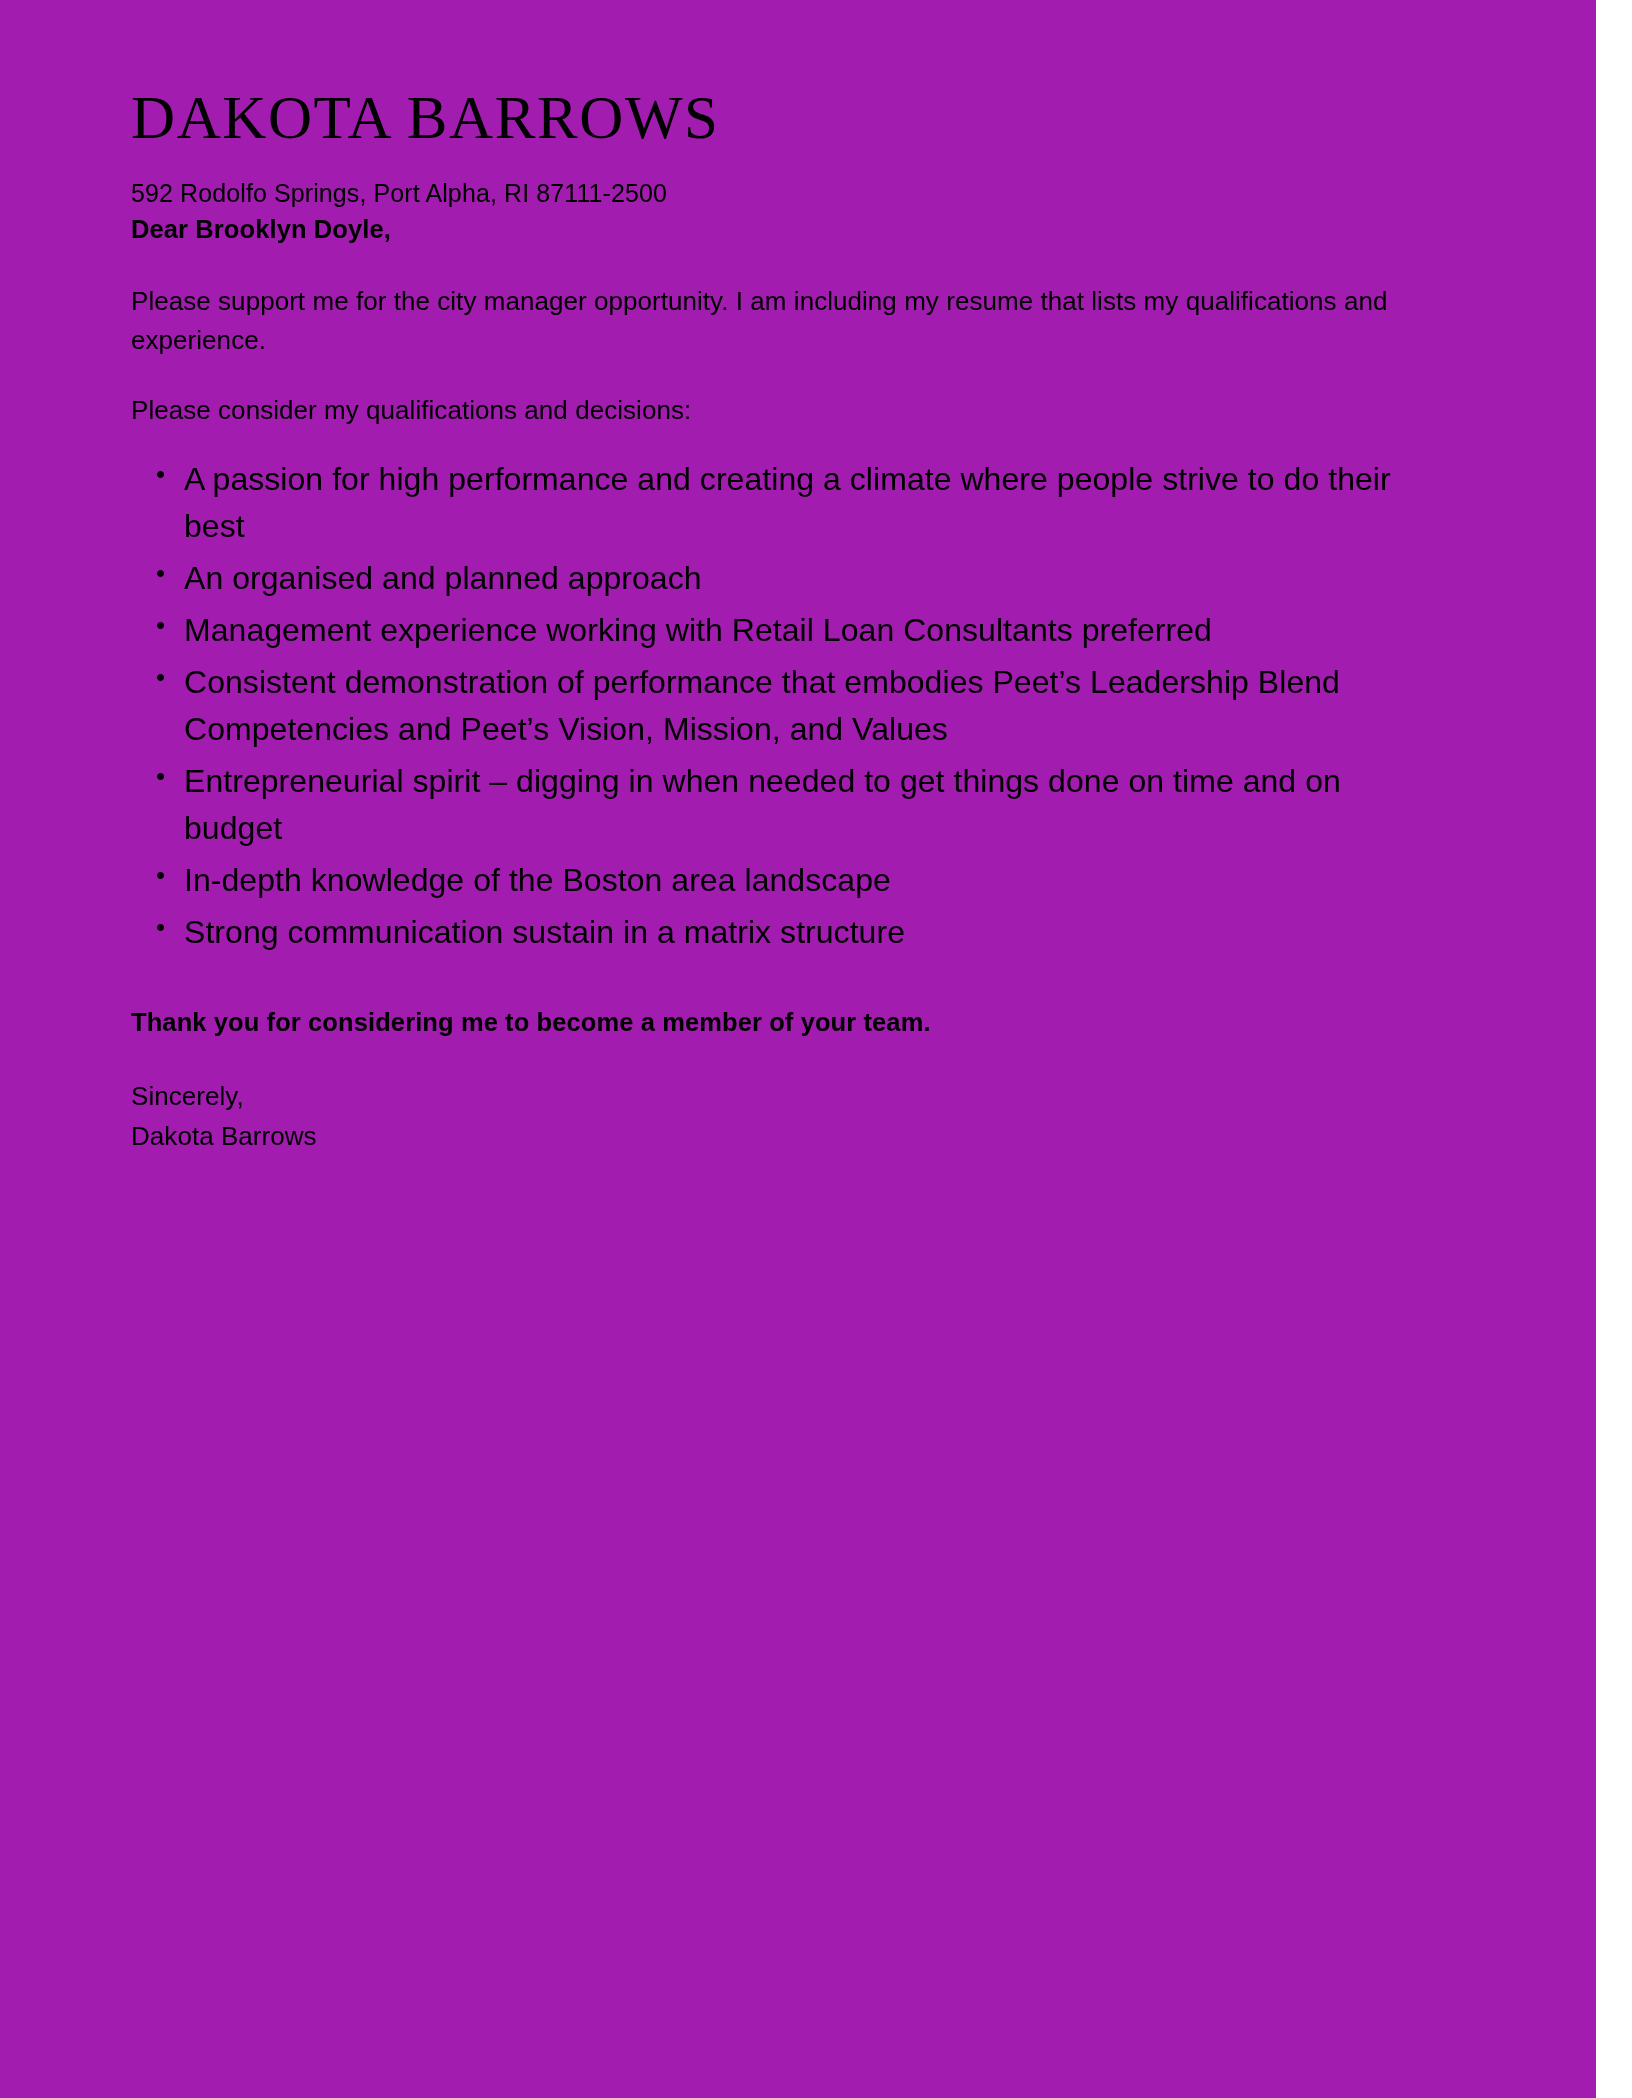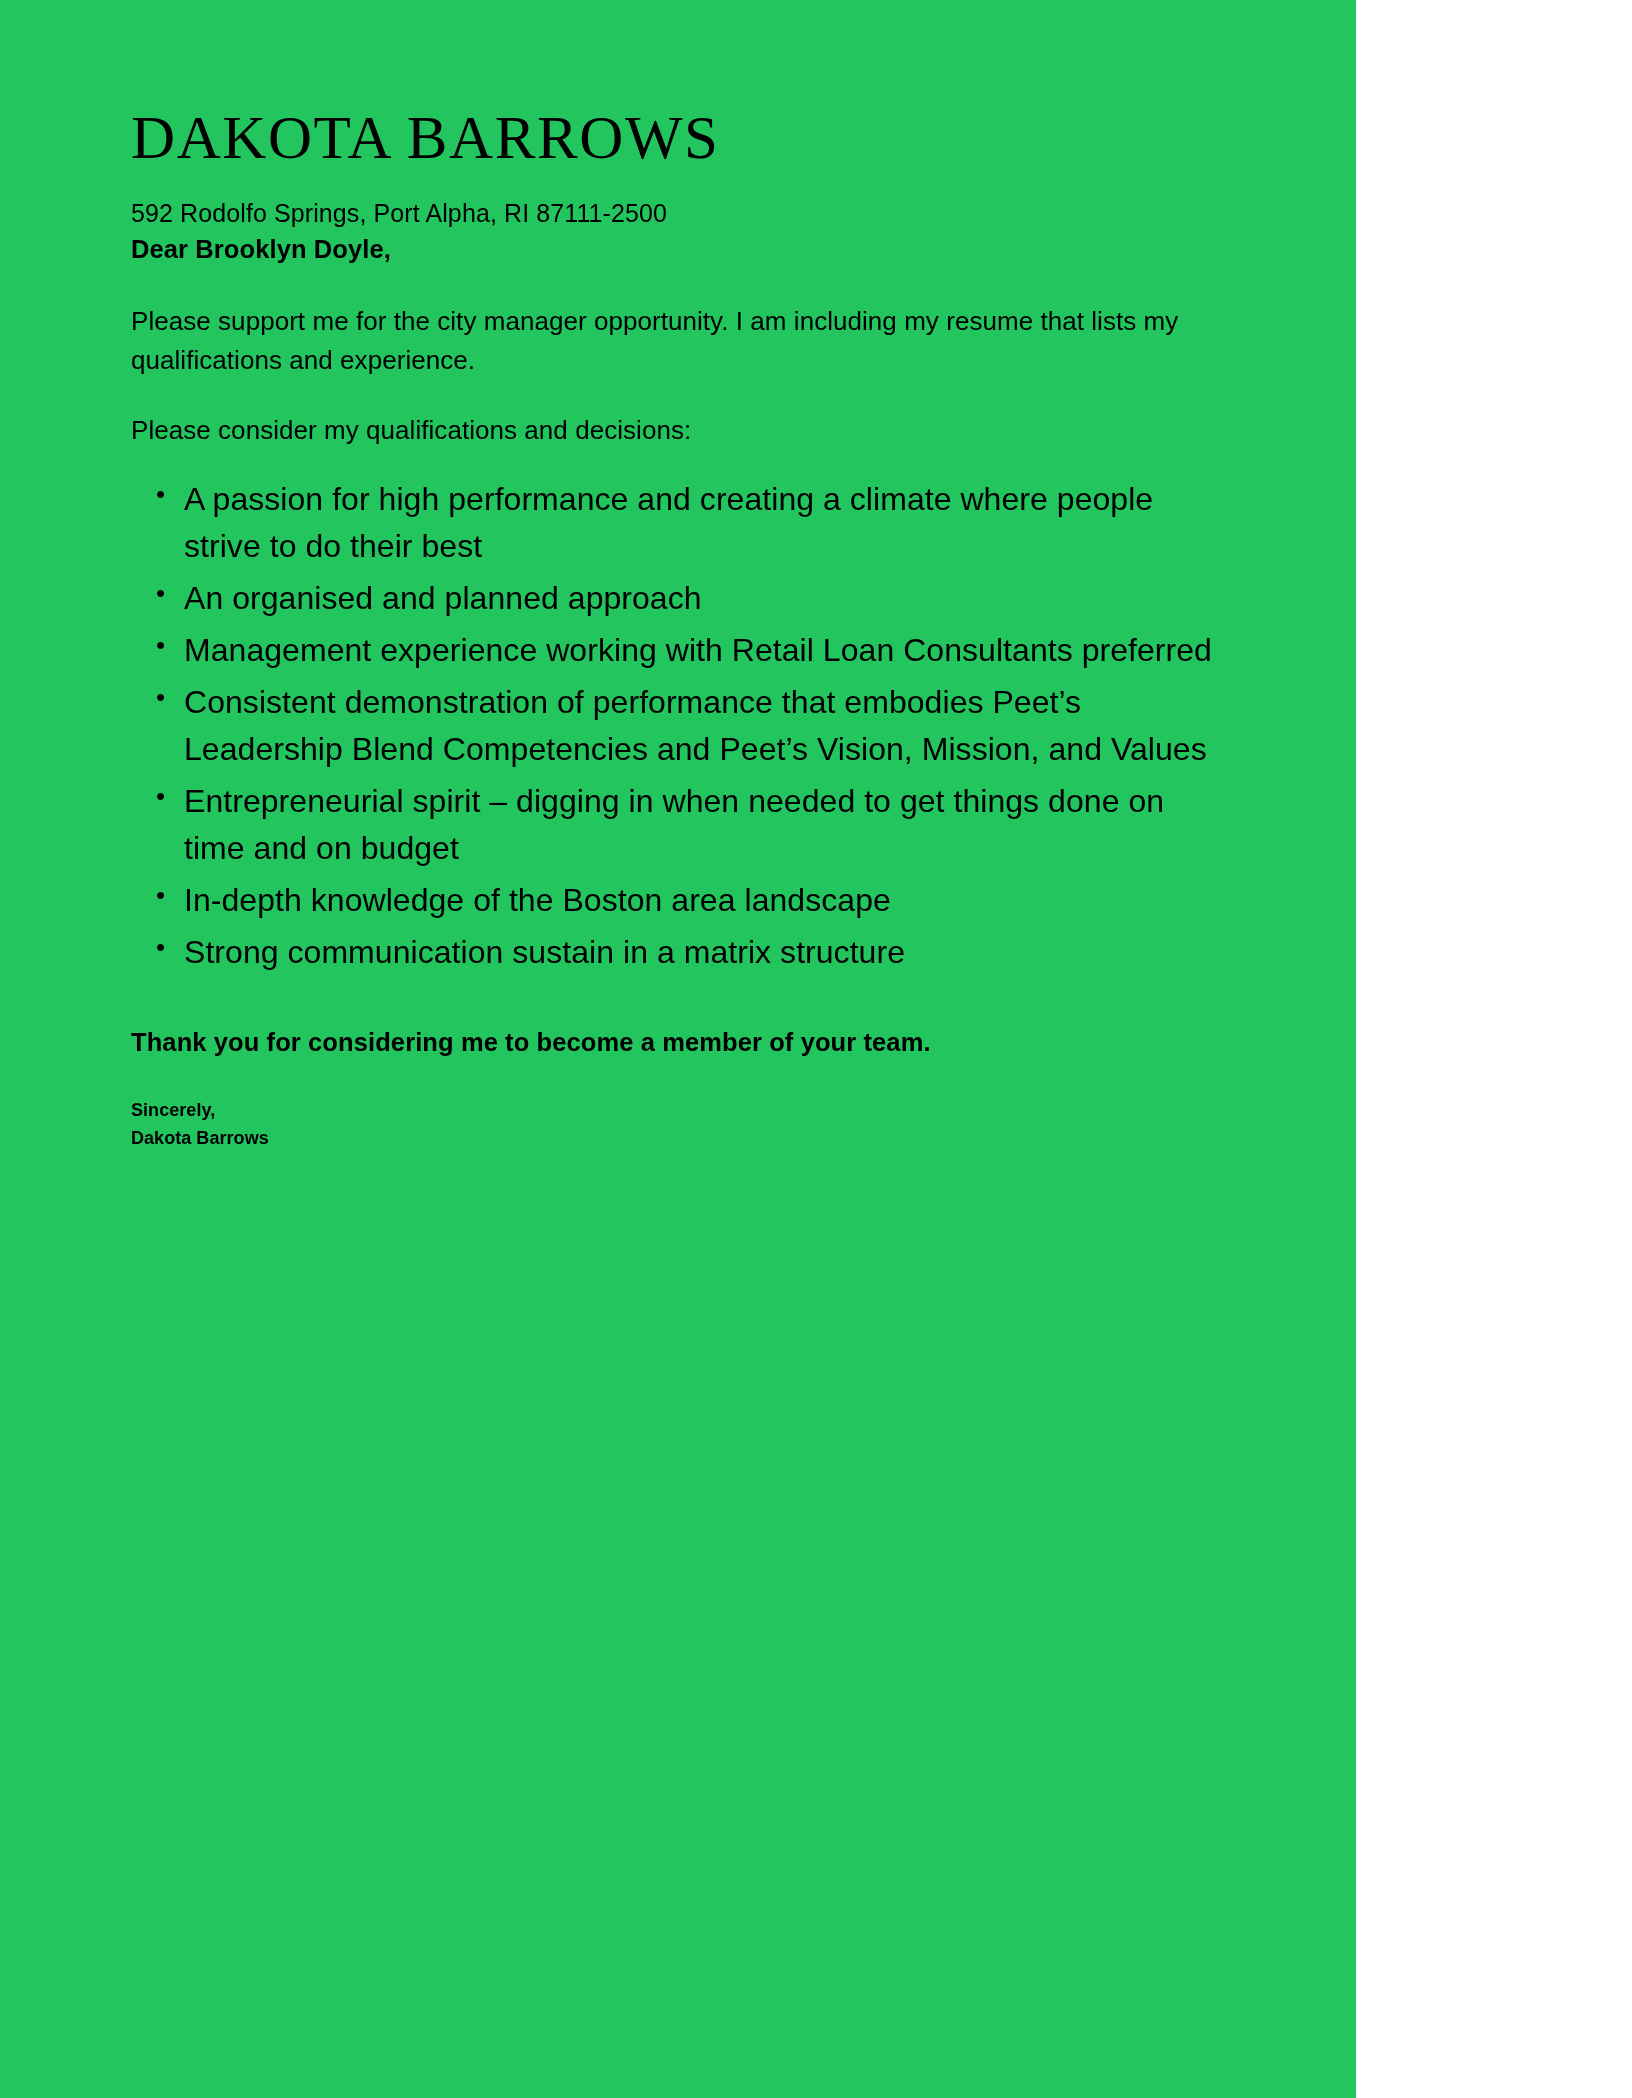--- a/index.html
+++ b/index.html
@@ -10,24 +10,24 @@
   }
   body {
     width: 1632px;
     height: 2098px;
     font-family: "Liberation Sans", sans-serif;
     color: #000000;
     -webkit-font-smoothing: antialiased;
   }
   .page {
     box-sizing: border-box;
-    width: 1356px;
+    width: 1596px;
     height: 2098px;
-    background: #22c55e;
-    padding: 97px 140px 0 131px;
+    background: #a21caf;
+    padding: 77px 140px 0 131px;
     position: relative;
   }
   .letter-name {
     font-family: "Liberation Serif", "DejaVu Serif", serif;
     font-size: 61px;
     font-weight: 400;
     letter-spacing: 1.6px;
     line-height: 1.08;
     margin: 0 0 0 0;
     padding-top: 8px;
@@ -84,22 +84,22 @@
     line-height: 1.47;
   }
   .closing-bold {
     font-size: 25.5px;
     font-weight: 700;
     line-height: 1.45;
     margin: 48px 0 36px 0;
     letter-spacing: 0.1px;
   }
   .signoff {
-    font-size: 18px;
-    font-weight: 700;
+    font-size: 26px;
+    font-weight: 400;
     line-height: 1.52;
     margin: 0;
     letter-spacing: 0.05px;
   }
   .signoff div {
     margin: 0;
   }
 </style>
 </head>
 <body>

